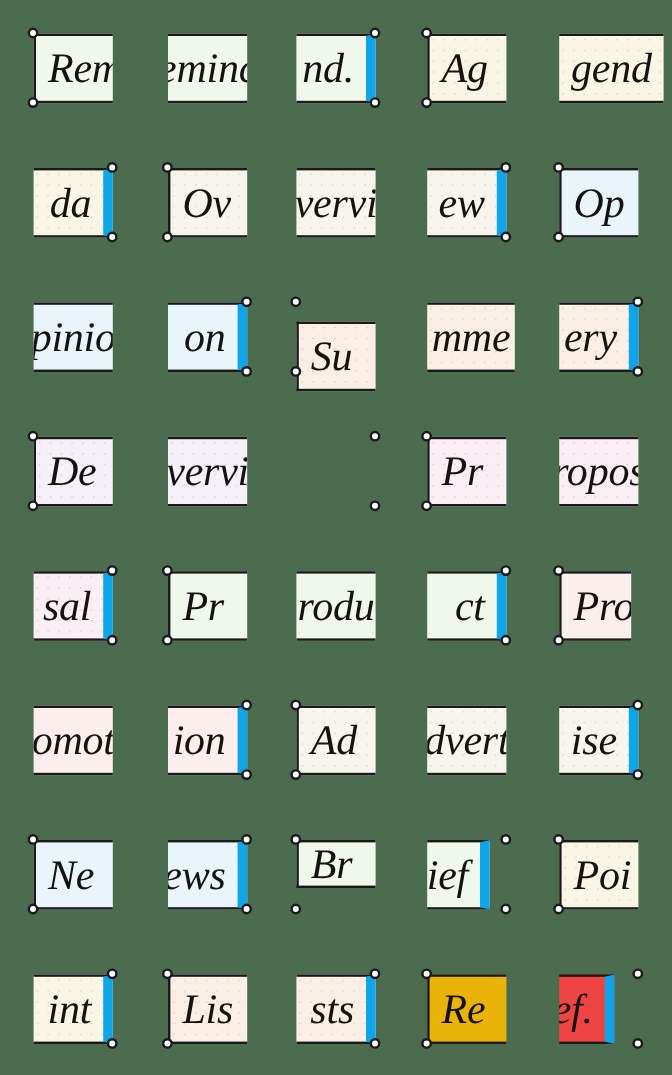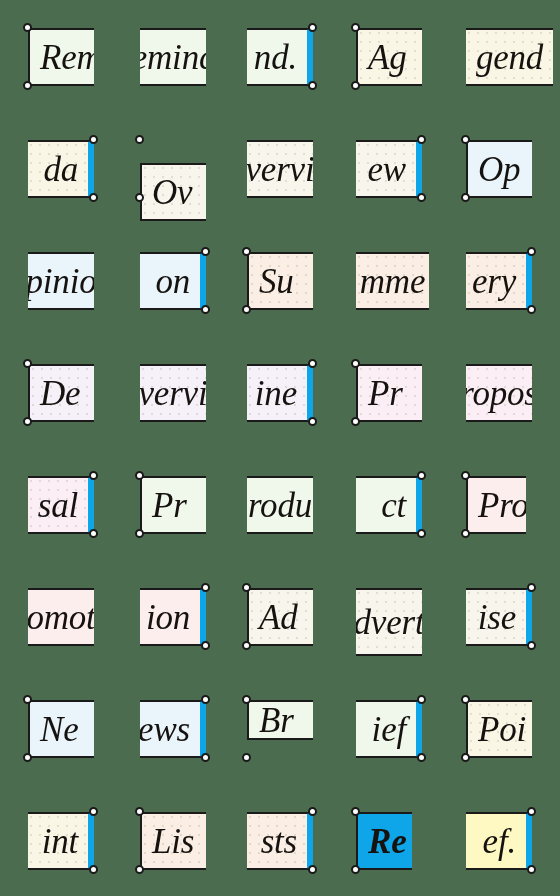--- a/index.html
+++ b/index.html
@@ -22,21 +22,21 @@
 
   
   .tile {
     position: absolute;
     box-sizing: border-box;
     overflow: hidden;
     border-top: 2px solid #1a1a1a;
     border-bottom: 2px solid #1a1a1a;
   }
   .tile.edge-left  { border-left: 2px solid #1a1a1a; }
-  .tile.edge-right { border-right: 6px solid #0ea5e9; }
+  .tile.edge-right { border-right: 8px solid #0ea5e9; }
 
   
   .tile .speckle {
     position: absolute;
     inset: 0;
     pointer-events: none;
     background-image:
       radial-gradient(circle at 3px 3px, rgba(130,120,95,0.30) 0.7px, transparent 0.9px);
     background-size: 9px 9px;
     opacity: 0.65;
@@ -96,21 +96,21 @@
     <div class="tile" style="left: 466px; top: 28px; width: 87px; height: 58px; background: rgb(250, 246, 230);">
       <div class="speckle"></div>
       <div class="glyphs anchor-center">gend</div>
     </div>
     <div class="tile edge-right" style="left: 28px; top: 140px; width: 66px; height: 58px; background: rgb(250, 246, 230);">
       <div class="speckle"></div>
       <div class="glyphs anchor-right">da</div>
     </div>
     <div class="handle" style="left: 89px; top: 135px; background: rgb(255, 255, 255);"></div>
     <div class="handle" style="left: 89px; top: 193px; background: rgb(255, 255, 255);"></div>
-    <div class="tile edge-left" style="left: 140px; top: 140px; width: 66px; height: 58px; background: rgb(248, 246, 236); margin-top: 23px;">
+    <div class="tile edge-left" style="left: 140px; top: 140px; width: 66px; height: 58px; background: rgb(248, 246, 236);">
       <div class="speckle"></div>
       <div class="glyphs anchor-left">Ov</div>
     </div>
     <div class="handle" style="left: 135px; top: 135px; background: rgb(255, 255, 255);"></div>
     <div class="handle" style="left: 135px; top: 193px; background: rgb(255, 255, 255);"></div>
     <div class="tile" style="left: 247px; top: 140px; width: 66px; height: 58px; background: rgb(248, 246, 236);">
       <div class="speckle"></div>
       <div class="glyphs anchor-center">vervi</div>
     </div>
     <div class="tile edge-right" style="left: 356px; top: 140px; width: 66px; height: 58px; background: rgb(248, 246, 236);">
@@ -125,21 +125,21 @@
     <div class="handle" style="left: 461px; top: 135px; background: rgb(255, 255, 255);"></div>
     <div class="handle" style="left: 461px; top: 193px; background: rgb(255, 255, 255);"></div>
     <div class="tile edge-right" style="left: 140px; top: 252px; width: 66px; height: 58px; background: rgb(234, 244, 251);">
       <div class="glyphs anchor-right">on</div>
     </div>
     <div class="tile" style="left: 28px; top: 252px; width: 66px; height: 58px; background: rgb(234, 244, 251);">
       <div class="glyphs anchor-center">pinio</div>
     </div>
     <div class="handle" style="left: 201px; top: 247px; background: rgb(255, 255, 255);"></div>
     <div class="handle" style="left: 201px; top: 305px; background: rgb(255, 255, 255);"></div>
-    <div class="tile edge-left" style="left: 247px; top: 252px; width: 66px; height: 58px; background: rgb(251, 238, 228);">
+    <div class="tile edge-left" style="left: 247px; top: 268px; width: 66px; height: 58px; background: rgb(251, 238, 228);">
       <div class="speckle"></div>
       <div class="glyphs anchor-left">Su</div>
     </div>
     <div class="handle" style="left: 242px; top: 247px; background: rgb(255, 255, 255);"></div>
     <div class="handle" style="left: 242px; top: 305px; background: rgb(255, 255, 255);"></div>
     <div class="tile" style="left: 356px; top: 252px; width: 73px; height: 58px; background: rgb(251, 238, 228); text-decoration: underline;">
       <div class="speckle"></div>
       <div class="glyphs anchor-center">mme</div>
     </div>
     <div class="tile edge-right" style="left: 466px; top: 252px; width: 66px; height: 58px; background: rgb(251, 238, 228);">
@@ -150,24 +150,20 @@
     <div class="handle" style="left: 527px; top: 305px; background: rgb(255, 255, 255);"></div>
     <div class="tile edge-left" style="left: 28px; top: 364px; width: 66px; height: 58px; background: rgb(246, 240, 248);">
       <div class="speckle"></div>
       <div class="glyphs anchor-left">De</div>
     </div>
     <div class="handle" style="left: 23px; top: 359px; background: rgb(255, 255, 255);"></div>
     <div class="handle" style="left: 23px; top: 417px; background: rgb(255, 255, 255);"></div>
     <div class="tile" style="left: 140px; top: 364px; width: 66px; height: 58px; background: rgb(246, 240, 248);">
       <div class="speckle"></div>
       <div class="glyphs anchor-center">vervi</div>
-    </div>
-    <div class="tile edge-right" style="left: 247px; top: 364px; width: 66px; height: 58px; background: rgb(246, 240, 248);">
-      <div class="speckle"></div>
-      <div class="glyphs anchor-right">ine</div>
     </div>
     <div class="handle" style="left: 308px; top: 359px; background: rgb(255, 255, 255);"></div>
     <div class="handle" style="left: 308px; top: 417px; background: rgb(255, 255, 255);"></div>
     <div class="tile edge-left" style="left: 356px; top: 364px; width: 66px; height: 58px; background: rgb(251, 238, 244);">
       <div class="speckle"></div>
       <div class="glyphs anchor-left">Pr</div>
     </div>
     <div class="handle" style="left: 351px; top: 359px; background: rgb(255, 255, 255);"></div>
     <div class="handle" style="left: 351px; top: 417px; background: rgb(255, 255, 255);"></div>
     <div class="tile" style="left: 466px; top: 364px; width: 66px; height: 58px; background: rgb(251, 238, 244);">
@@ -205,21 +201,21 @@
       <div class="glyphs anchor-right">ion</div>
     </div>
     <div class="handle" style="left: 201px; top: 583px; background: rgb(255, 255, 255);"></div>
     <div class="handle" style="left: 201px; top: 641px; background: rgb(255, 255, 255);"></div>
     <div class="tile edge-left" style="left: 247px; top: 588px; width: 66px; height: 58px; background: rgb(248, 246, 236);">
       <div class="speckle"></div>
       <div class="glyphs anchor-left">Ad</div>
     </div>
     <div class="handle" style="left: 242px; top: 583px; background: rgb(255, 255, 255);"></div>
     <div class="handle" style="left: 242px; top: 641px; background: rgb(255, 255, 255);"></div>
-    <div class="tile" style="left: 356px; top: 588px; width: 66px; height: 68px; background: rgb(248, 246, 236);">
+    <div class="tile" style="left: 356px; top: 588px; width: 66px; height: 58px; background: rgb(248, 246, 236);">
       <div class="speckle"></div>
       <div class="glyphs anchor-center">dvert</div>
     </div>
     <div class="tile edge-right" style="left: 466px; top: 588px; width: 66px; height: 58px; background: rgb(248, 246, 236);">
       <div class="speckle"></div>
       <div class="glyphs anchor-right">ise</div>
     </div>
     <div class="handle" style="left: 527px; top: 583px; background: rgb(255, 255, 255);"></div>
     <div class="handle" style="left: 527px; top: 641px; background: rgb(255, 255, 255);"></div>
     <div class="tile edge-left" style="left: 28px; top: 700px; width: 66px; height: 58px; background: rgb(234, 244, 251);">
@@ -230,21 +226,21 @@
     <div class="tile edge-right" style="left: 140px; top: 700px; width: 66px; height: 58px; background: rgb(234, 244, 251);">
       <div class="glyphs anchor-right">ews</div>
     </div>
     <div class="handle" style="left: 201px; top: 695px; background: rgb(255, 255, 255);"></div>
     <div class="handle" style="left: 201px; top: 753px; background: rgb(255, 255, 255);"></div>
     <div class="tile edge-left" style="left: 247px; top: 700px; width: 66px; height: 40px; background: rgb(240, 248, 236);">
       <div class="glyphs anchor-left">Br</div>
     </div>
     <div class="handle" style="left: 242px; top: 695px; background: rgb(255, 255, 255);"></div>
     <div class="handle" style="left: 242px; top: 753px; background: rgb(255, 255, 255);"></div>
-    <div class="tile edge-right" style="left: 356px; top: 700px; width: 66px; height: 58px; background: rgb(240, 248, 236);">
+    <div class="tile edge-right" style="left: 356px; top: 700px; width: 52px; height: 58px; background: rgb(240, 248, 236);">
       <div class="glyphs anchor-right">ief</div>
     </div>
     <div class="handle" style="left: 417px; top: 695px; background: rgb(255, 255, 255);"></div>
     <div class="handle" style="left: 417px; top: 753px; background: rgb(255, 255, 255);"></div>
     <div class="tile edge-left" style="left: 466px; top: 700px; width: 66px; height: 58px; background: rgb(250, 246, 230);">
       <div class="speckle"></div>
       <div class="glyphs anchor-left">Poi</div>
     </div>
     <div class="handle" style="left: 461px; top: 695px; background: rgb(255, 255, 255);"></div>
     <div class="handle" style="left: 461px; top: 753px; background: rgb(255, 255, 255);"></div>
@@ -259,23 +255,23 @@
       <div class="glyphs anchor-left">Lis</div>
     </div>
     <div class="handle" style="left: 135px; top: 807px; background: rgb(255, 255, 255);"></div>
     <div class="handle" style="left: 135px; top: 865px; background: rgb(255, 255, 255);"></div>
     <div class="tile edge-right" style="left: 247px; top: 812px; width: 66px; height: 58px; background: rgb(251, 238, 228);">
       <div class="speckle"></div>
       <div class="glyphs anchor-right">sts</div>
     </div>
     <div class="handle" style="left: 308px; top: 807px; background: rgb(255, 255, 255);"></div>
     <div class="handle" style="left: 308px; top: 865px; background: rgb(255, 255, 255);"></div>
-    <div class="tile edge-left" style="left: 356px; top: 812px; width: 56px; height: 58px; background: #0ea5e9; font-weight: bold;">
+    <div class="tile edge-left" style="left: 356px; top: 812px; width: 66px; height: 58px; background: #eab308;">
       <div class="glyphs anchor-left">Re</div>
     </div>
     <div class="handle" style="left: 351px; top: 807px; background: rgb(255, 255, 255);"></div>
     <div class="handle" style="left: 351px; top: 865px; background: rgb(255, 255, 255);"></div>
-    <div class="tile edge-right" style="left: 466px; top: 812px; width: 66px; height: 58px; background: #fef9c3;">
+    <div class="tile edge-right" style="left: 466px; top: 812px; width: 46px; height: 58px; background: #ef4444;">
       <div class="glyphs anchor-right">ef.</div>
     </div>
     <div class="handle" style="left: 527px; top: 807px; background: rgb(255, 255, 255);"></div>
     <div class="handle" style="left: 527px; top: 865px; background: rgb(255, 255, 255);"></div>
   </div>
 
 </body></html>

